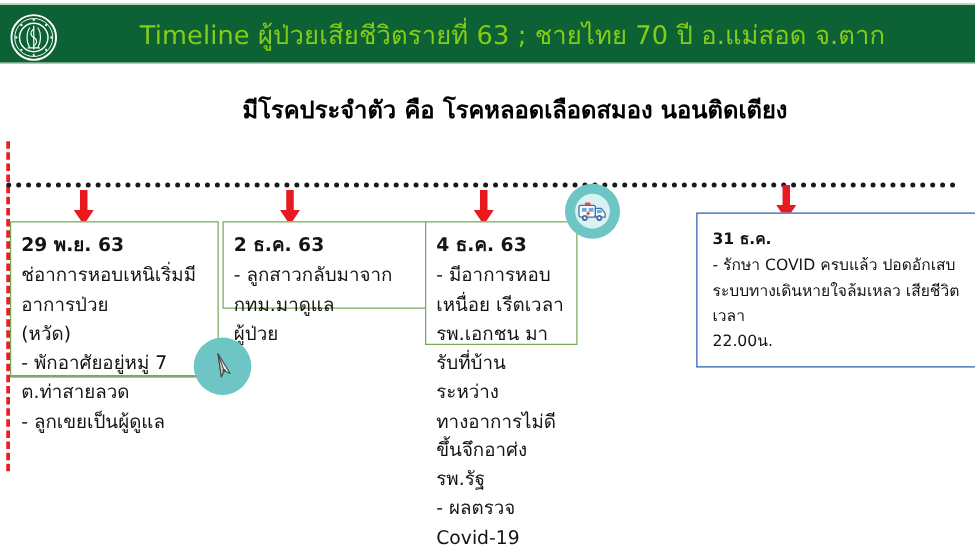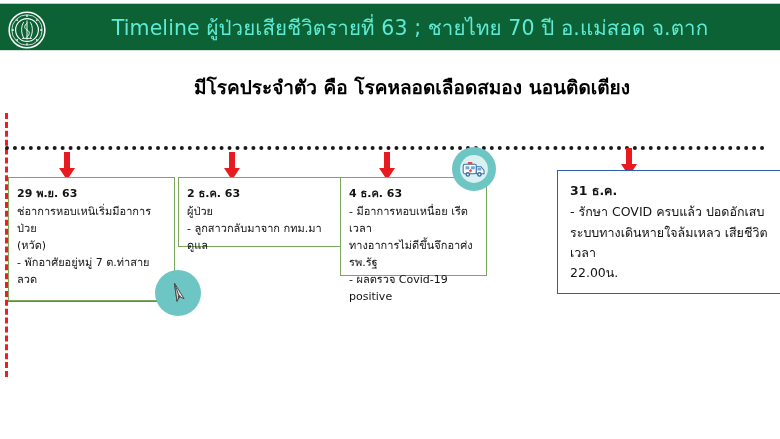--- a/index.html
+++ b/index.html
@@ -28,21 +28,21 @@
     border-bottom: 1px solid #cfe0d6;
   }
   #header-title {
     position: absolute;
     left: 60px;
     top: 0;
     width: 700px;
     height: 48px;
     line-height: 48px;
     text-align: center;
-    color: #5eead4;
+    color: #84cc16;
     font-size: 20.5px;
     white-space: nowrap;
     letter-spacing: 0.1px;
   }
   #moph-logo {
     position: absolute;
     left: 8px;
     top: 7px;
     width: 38px;
     height: 38px;
@@ -85,21 +85,21 @@
     width: 18px;
     height: 28px;
   }
 
   
   .event-box {
     position: absolute;
     box-sizing: border-box;
     background: #ffffff;
     padding: 7px 8px 18px 8px;
-    font-size: 11px;
+    font-size: 15px;
     line-height: 1.55;
     color: #141414;
   }
   .event-box.green {
     border: 1.6px solid #7aa95c;
   }
   .event-box.blue {
     border: 1.5px solid #2c5fb3;
     font-size: 12.5px;
     line-height: 1.62;
@@ -188,31 +188,33 @@
 </div>
 
 <div class="green-connector" style="left:174px; top:300px; width:1.6px; height:4px;"></div>
 <div class="green-connector" style="left:8px; top:300px; width:168px; height:1.6px;"></div>
 
 <div class="event-box green" style="left:8px; top:177px; width:167px; height:124px;">
   <span class="event-date">29 พ.ย. 63</span>
   <span class="event-line">ช่อาการหอบเหนิเริ่มมีอาการป่วย</span>
   <span class="event-line">(หวัด)</span>
   <span class="event-line">- พักอาศัยอยู่หมู่ 7 ต.ท่าสายลวด</span>
+  <span class="event-line">- ลูกเขยเป็นผู้ดูแล</span>
 </div>
 
 <div class="event-box green" style="left:178px; top:177px; width:164px; height:70px;">
   <span class="event-date">2 ธ.ค. 63</span>
+  <span class="event-line">- ลูกสาวกลับมาจาก กทม.มาดูแล</span>
   <span class="event-line">ผู้ป่วย</span>
-  <span class="event-line">- ลูกสาวกลับมาจาก กทม.มาดูแล</span>
-</div>
-
-<div class="event-box green" style="left:340px; top:177px; width:147px; height:99px;">
+</div>
+
+<div class="event-box green" style="left:340px; top:177px; width:122px; height:99px;">
   <span class="event-date">4 ธ.ค. 63</span>
   <span class="event-line">- มีอาการหอบเหนื่อย เรีตเวลา</span>
+  <span class="event-line">รพ.เอกชน มารับที่บ้าน ระหว่าง</span>
   <span class="event-line">ทางอาการไม่ดีขึ้นจึกอาศ่งรพ.รัฐ</span>
   <span class="event-line">- ผลตรวจ Covid-19 positive</span>
 </div>
 
 <div class="event-box blue" style="left:529px; top:170px; width:245px; height:124px;margin-left:28px;">
   <span class="event-date">31 ธ.ค.</span>
   <span class="event-line"> - รักษา COVID ครบแล้ว ปอดอักเสบ</span>
   <span class="event-line">ระบบทางเดินหายใจล้มเหลว เสียชีวิตเวลา</span>
   <span class="event-line">22.00น.</span>
 </div>

